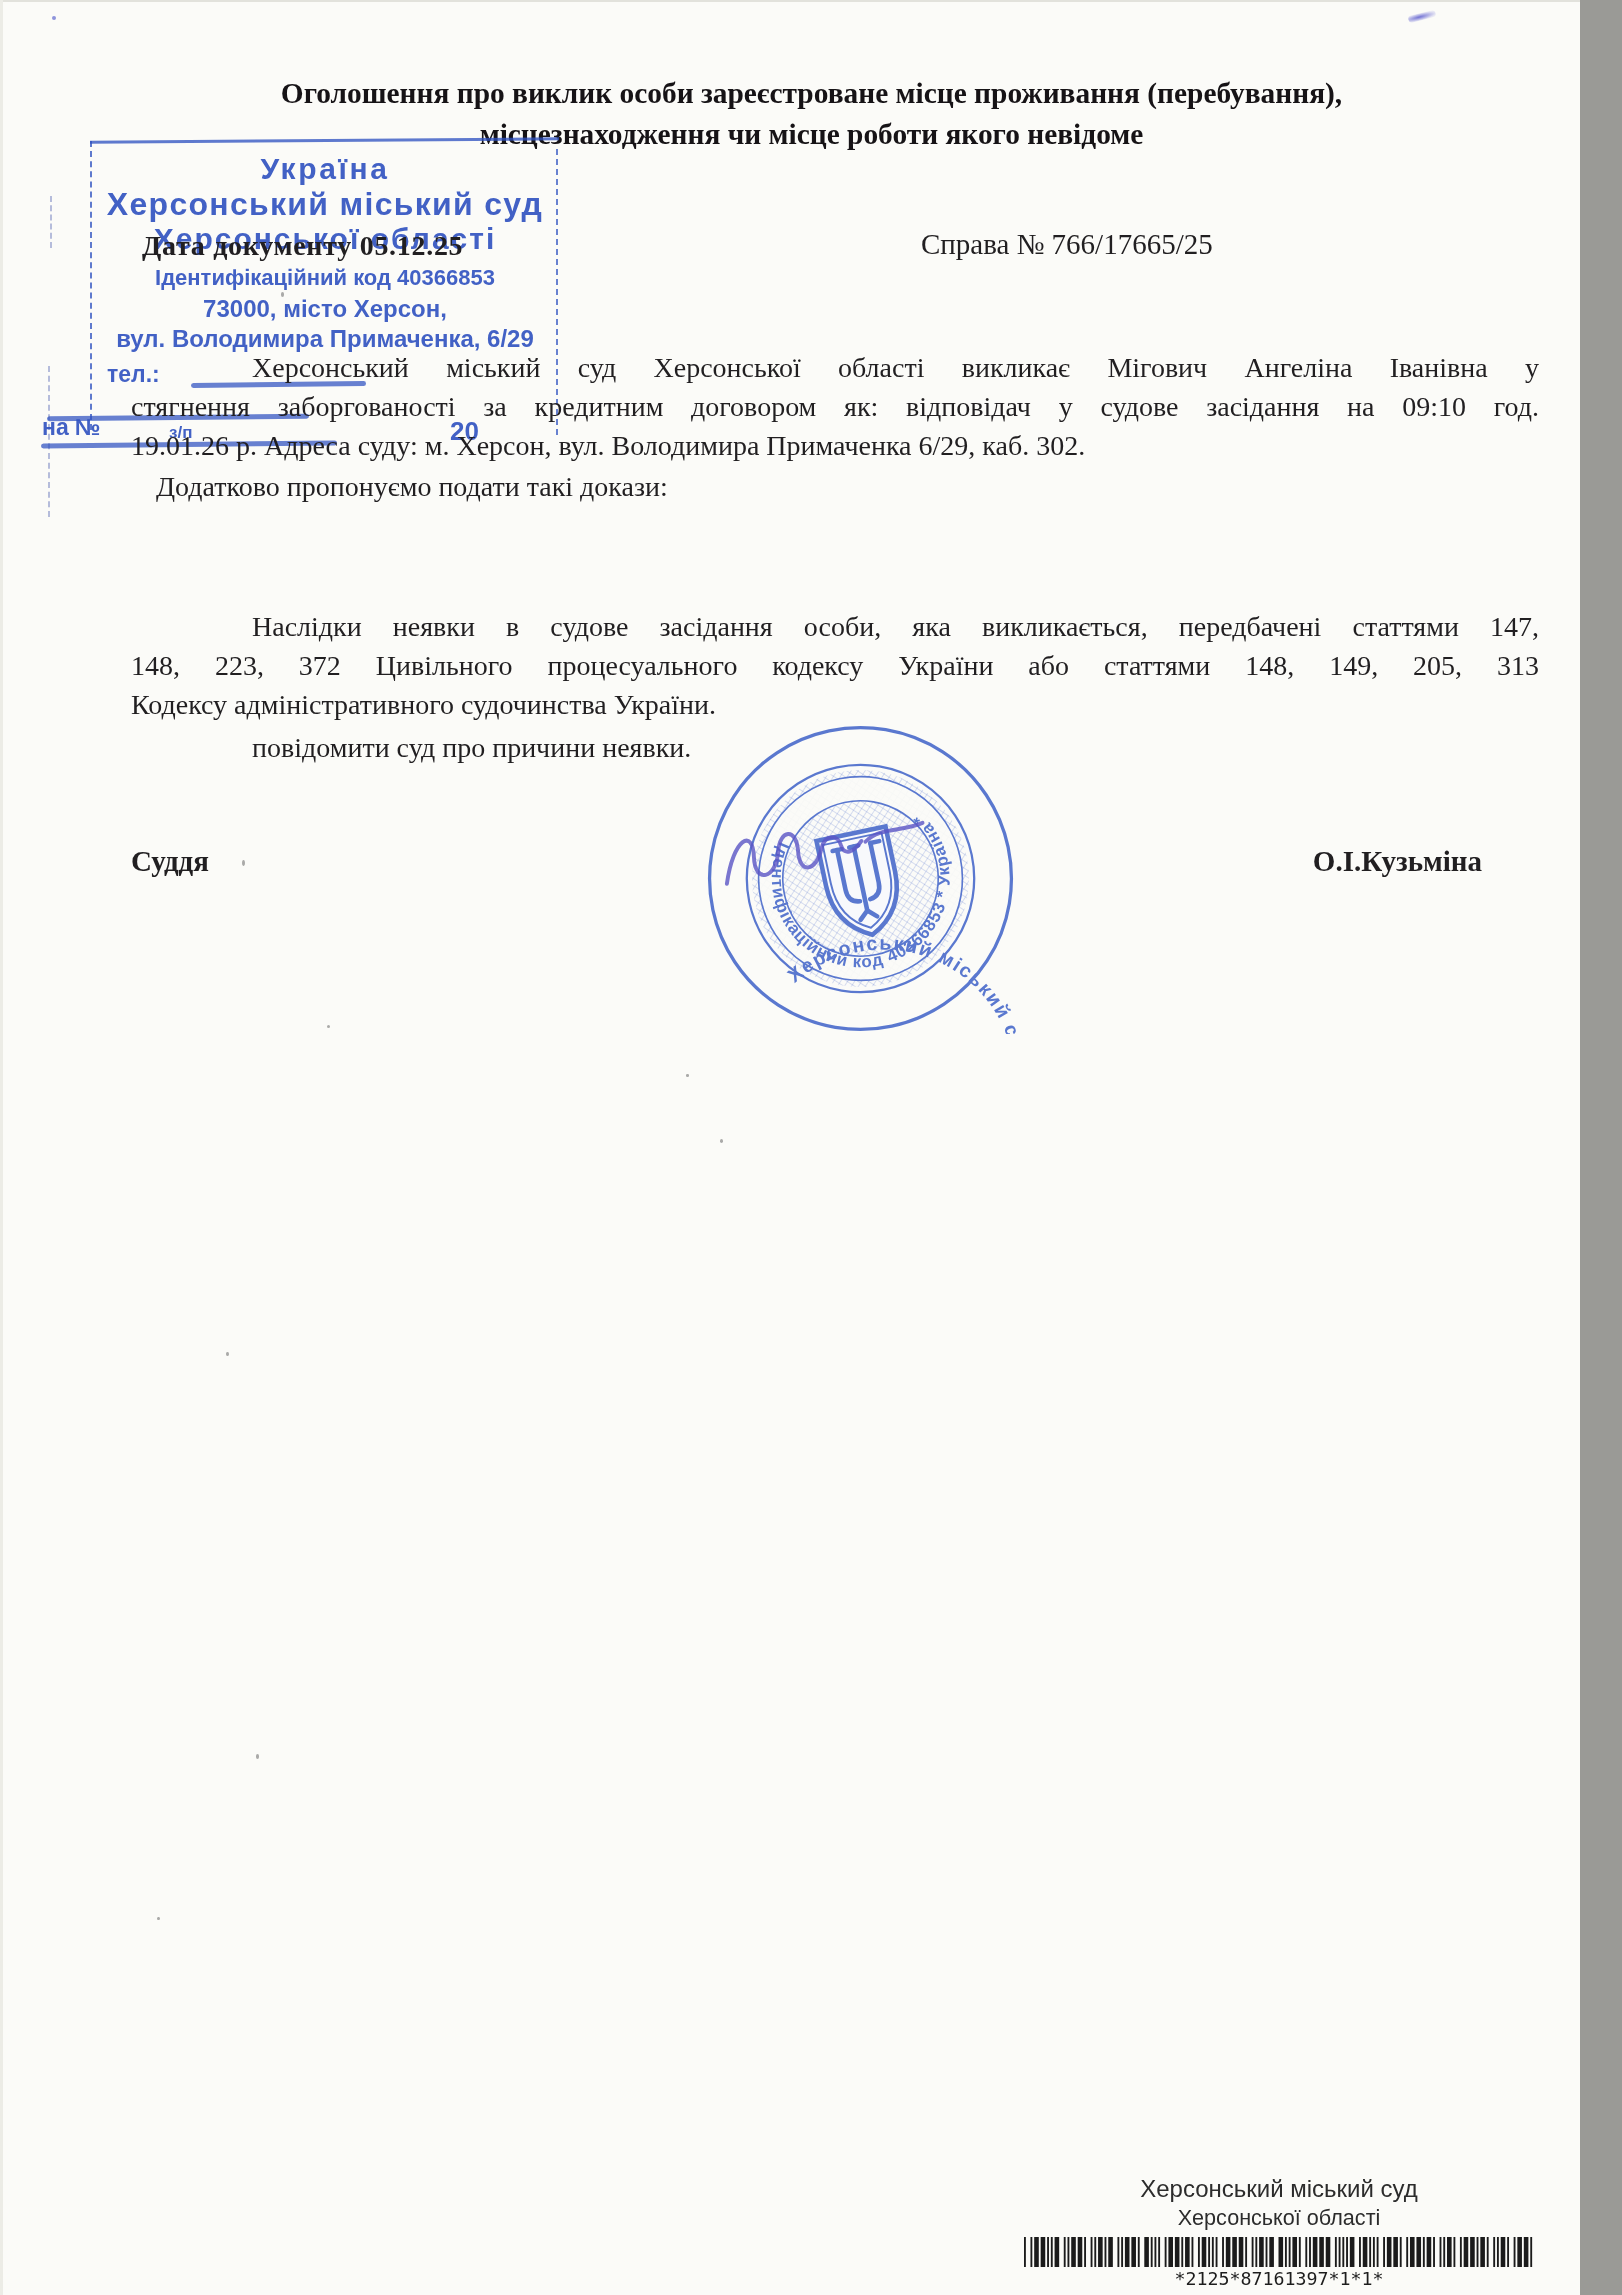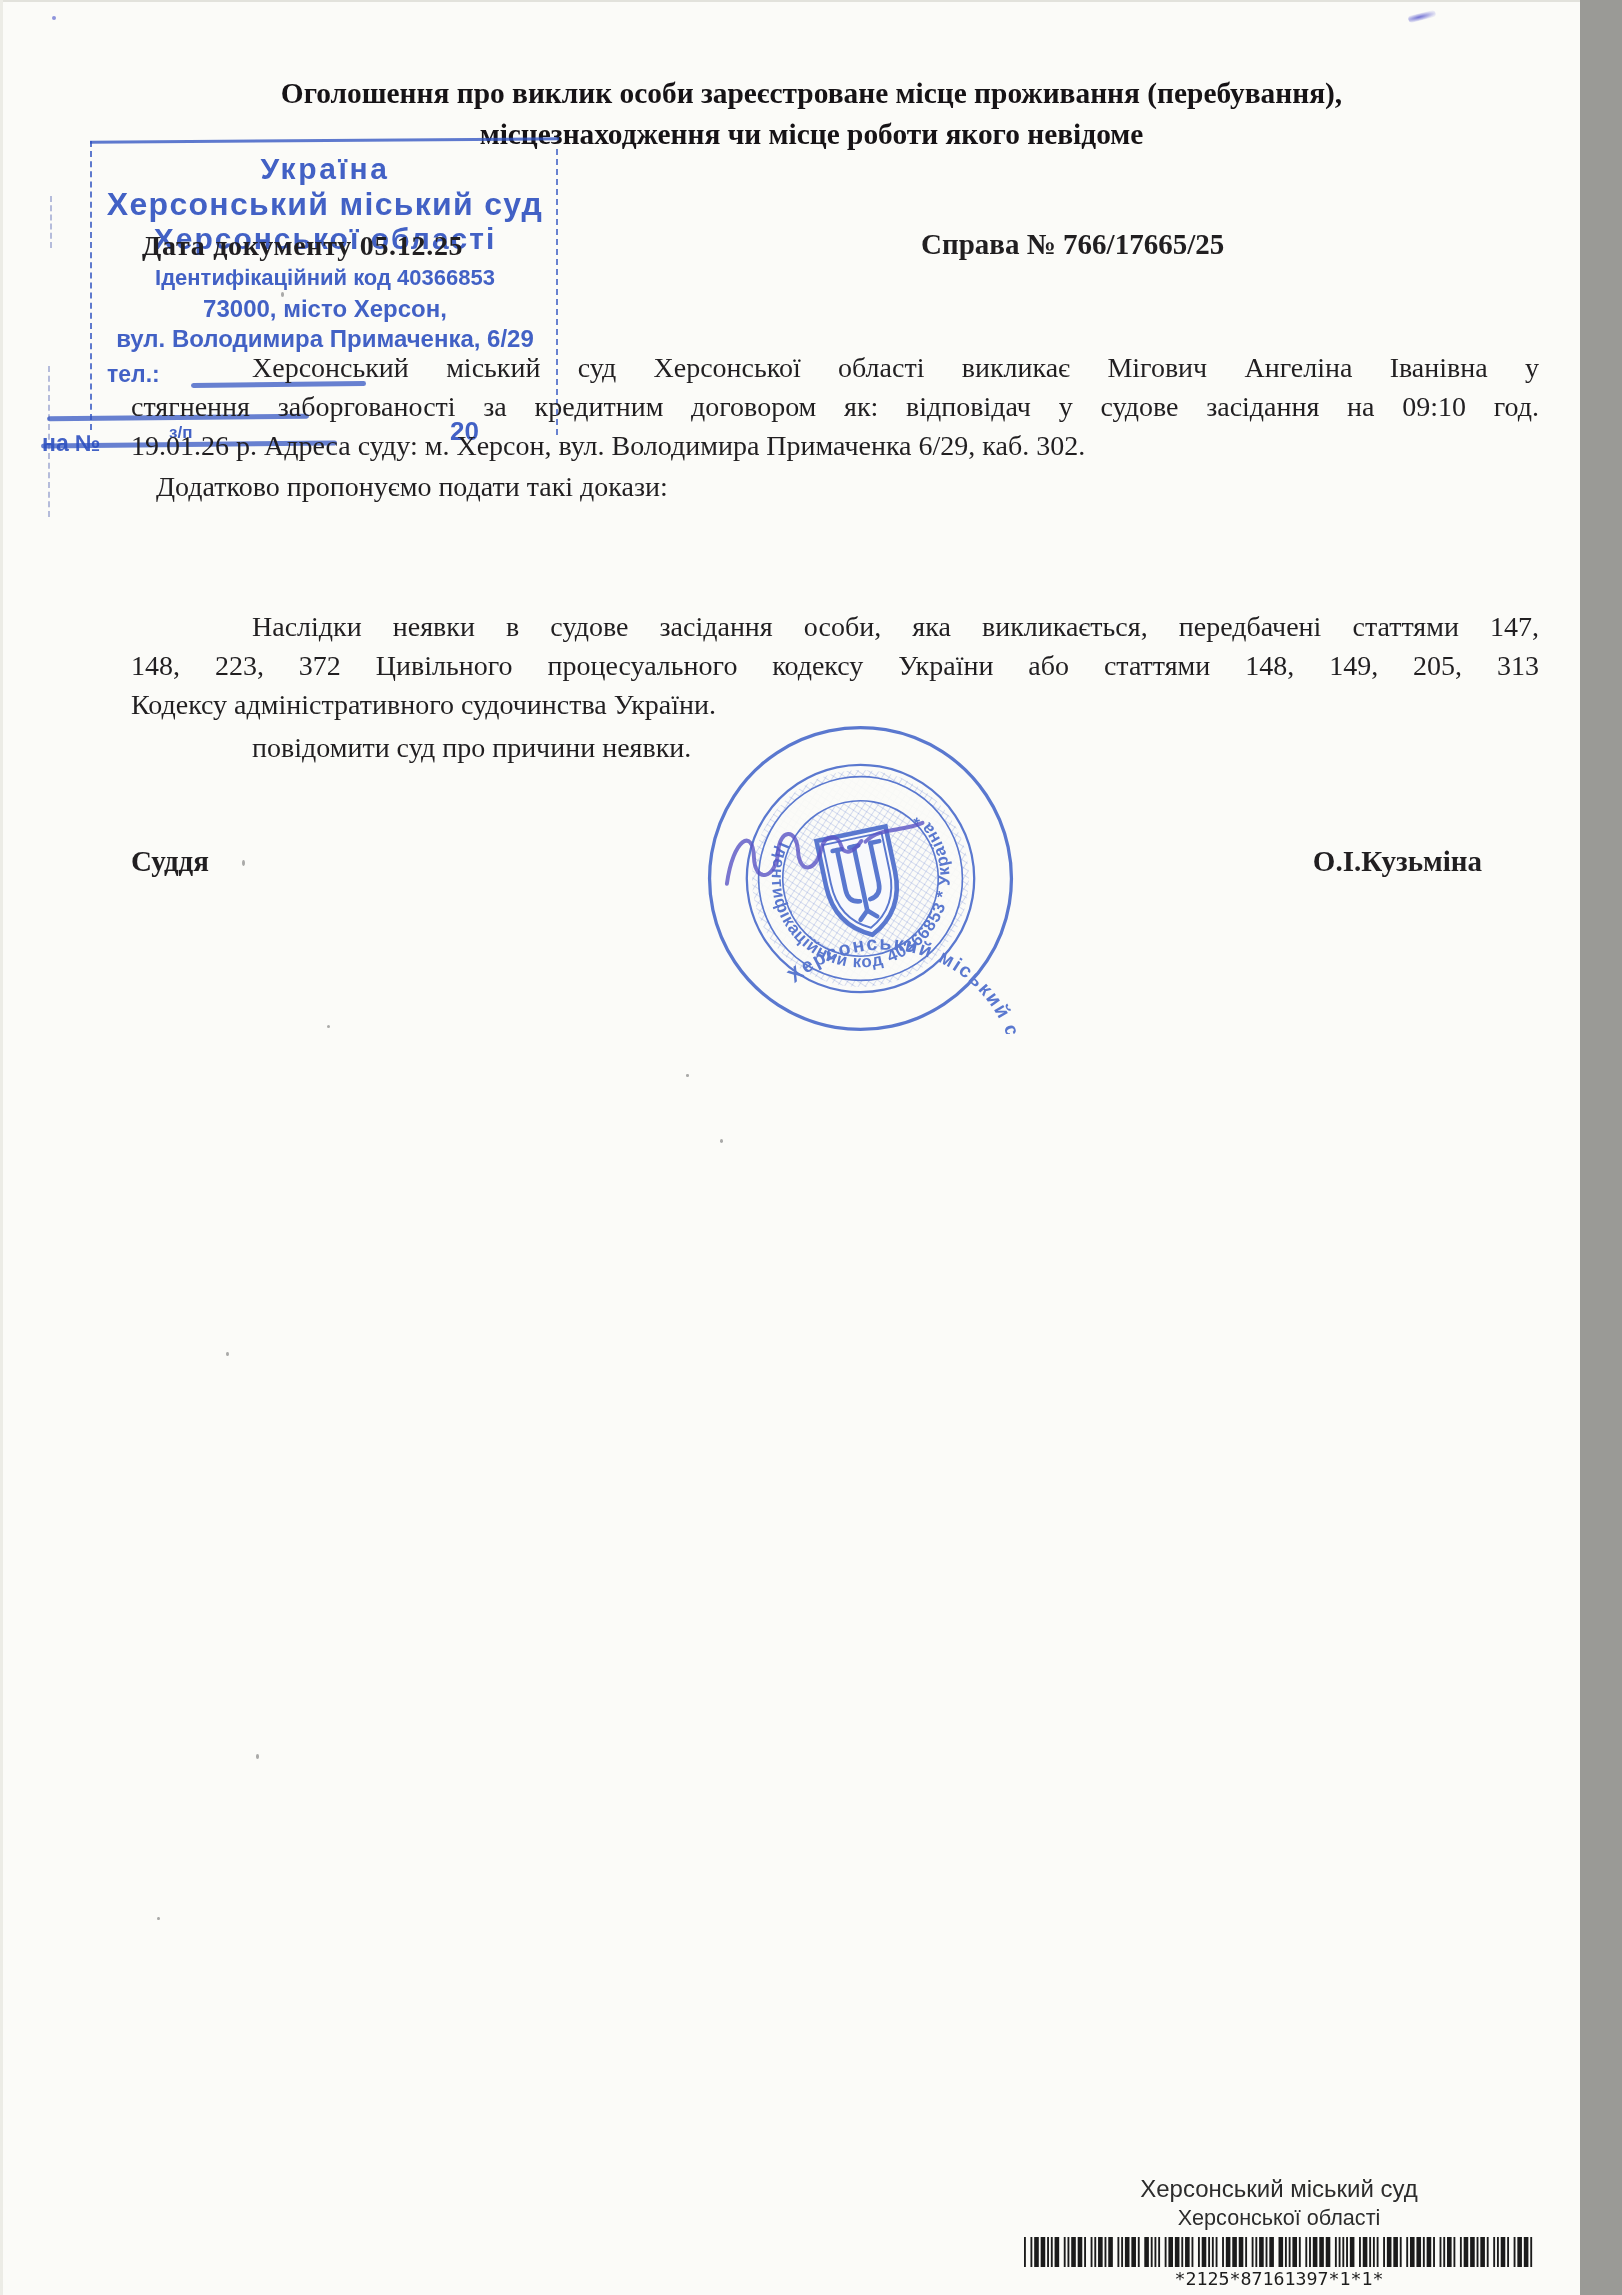--- a/index.html
+++ b/index.html
@@ -15,32 +15,32 @@
   .speck{border-radius:50%;background:rgba(40,40,40,.38);}
   .blue-smudge{width:27.5px;height:7.2px;border-radius:3.9px;
     background:radial-gradient(ellipse at 40% 50%, rgba(70,70,200,.75), rgba(90,90,210,.15) 70%, transparent);
     transform:rotate(-14deg);}
   .blue-dot{width:3.9px;height:3.9px;border-radius:50%;background:rgba(70,80,200,.6);}
   .crease{border-left:2px dashed rgba(95,110,185,.45);width:0;}
   
   .title{left:0;top:73px;width:1623px;text-align:center;
     font-size:29.4px;line-height:41px;font-weight:bold;color:#161316;}
   .meta-date{left:142px;top:230px;font-size:28px;font-weight:bold;letter-spacing:0.7px;}
-  .meta-case{left:921px;top:228px;font-size:29px;font-weight:bold;}
+  .meta-case{left:921px;top:228px;font-size:29px;font-weight:normal;}
   
   .stamp{color:#2e51c0;font-family:"Liberation Sans", sans-serif;opacity:.9;}
   .stamp-line{left:92px;width:466px;text-align:center;font-weight:bold;}
   .st-country{top:152px;font-size:30px;letter-spacing:2.6px;}
   .st-court{top:186px;font-size:32px;letter-spacing:1.3px;white-space:nowrap;}
   .st-region{top:222px;font-size:30px;letter-spacing:2px;}
   .st-id{top:265px;font-size:22px;}
   .st-postal{top:295px;font-size:24px;}
   .st-street{top:325px;font-size:24px;white-space:nowrap;}
   .st-phone{left:107px;top:361px;font-size:23px;font-weight:bold;}
-  .st-refno{left:42px;top:430px;font-size:23px;font-weight:bold;}
+  .st-refno{left:42px;top:414px;font-size:23px;font-weight:bold;}
   .st-zp{left:169px;top:423px;font-size:17px;font-weight:bold;}
   .st-year{left:450px;top:416px;font-size:26px;font-weight:bold;}
   .st-border{border:0 solid rgba(46,81,192,.85);}
   .st-b-top{left:90px;top:139px;width:469px;height:0;border-top-width:3.3px;transform:rotate(-.4deg);}
   .st-b-left{left:90px;top:141px;width:0;height:289px;border-left-width:2.6px;border-left-style:dashed;}
   .st-b-right{left:556px;top:149px;width:0;height:286px;border-left-width:2.6px;border-left-style:dashed;border-left-color:rgba(46,81,192,.8);}
   .st-stroke{background:rgba(46,81,192,.8);border-radius:2.6px;transform:rotate(-.6deg);}
   .stroke-a{left:191px;top:382px;width:175px;height:4.6px;}
   .stroke-b{left:47px;top:415px;width:262px;height:5.2px;}
   .stroke-c{left:41px;top:442px;width:296px;height:5.2px;}

